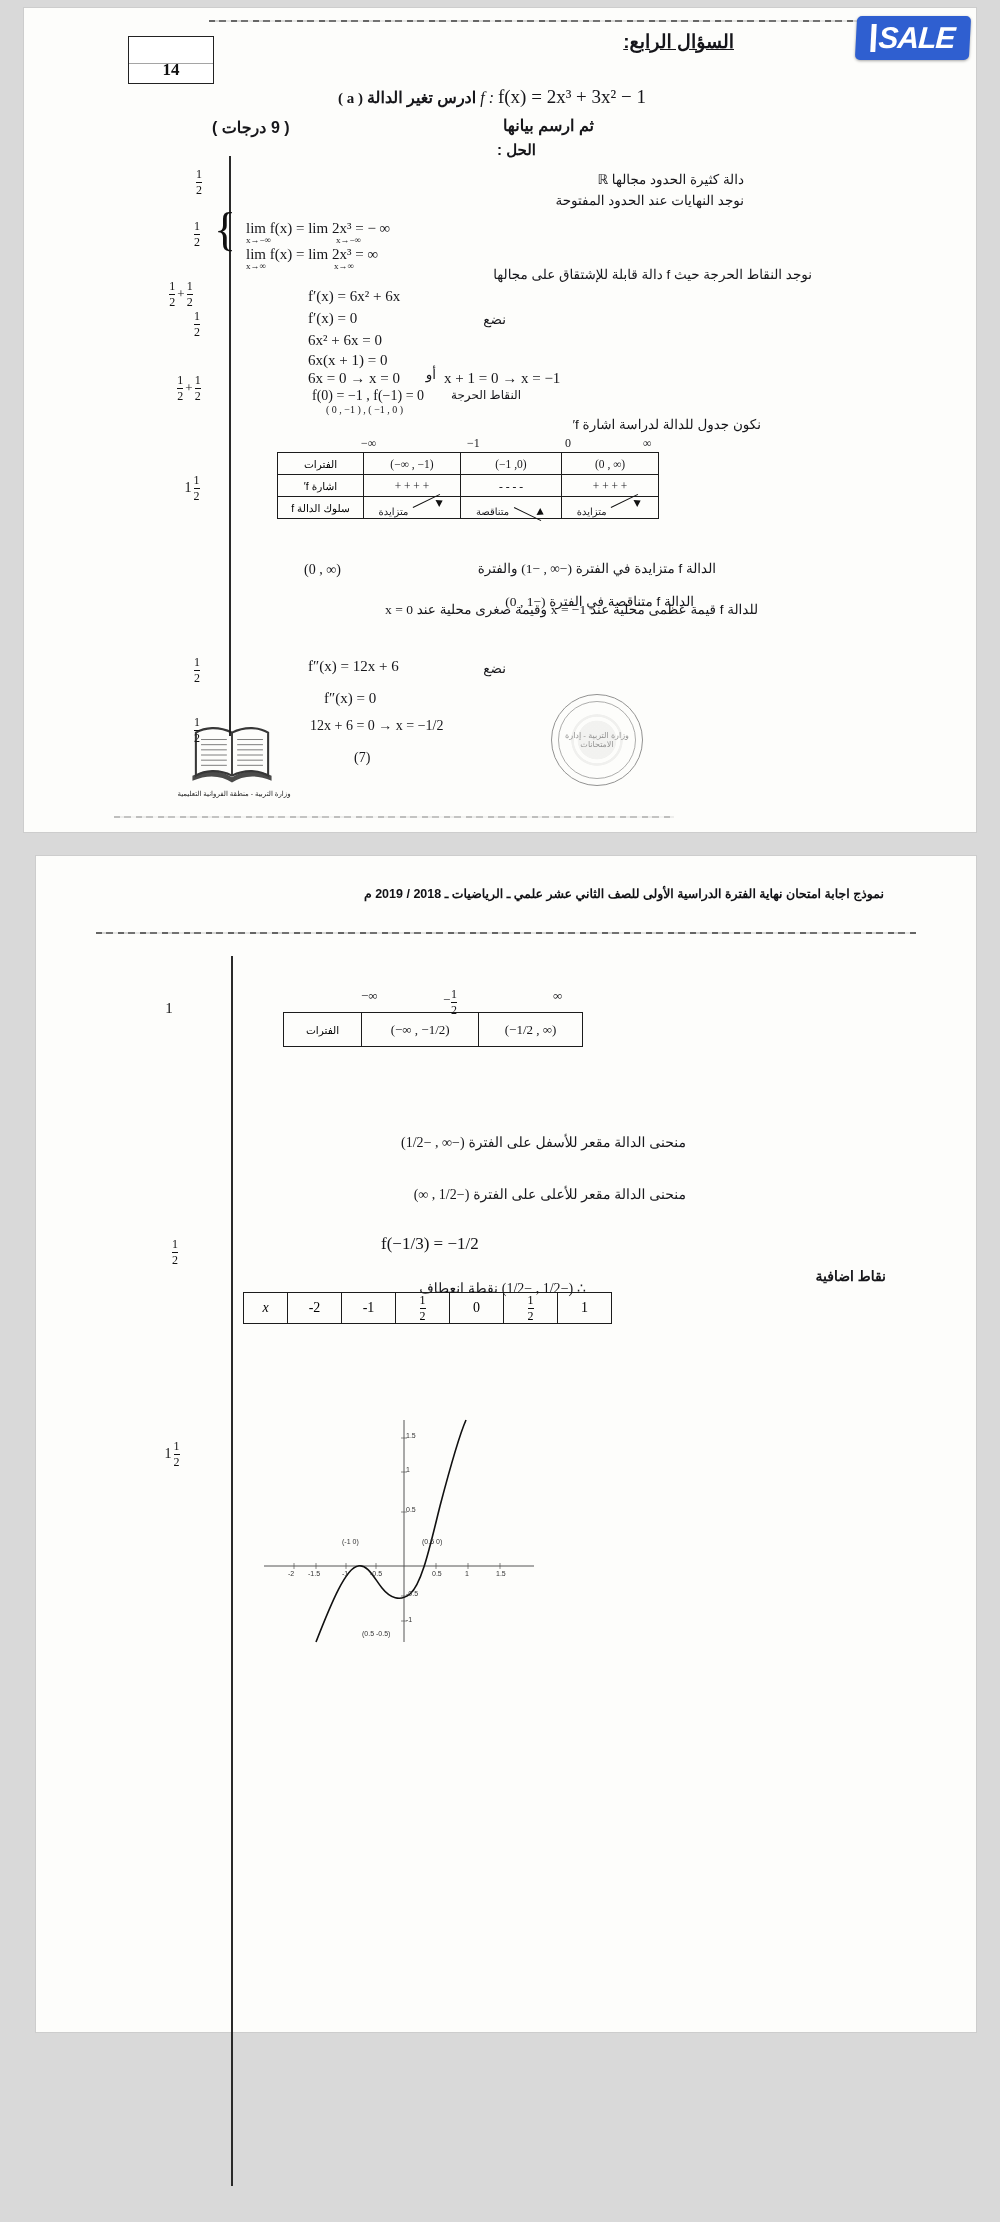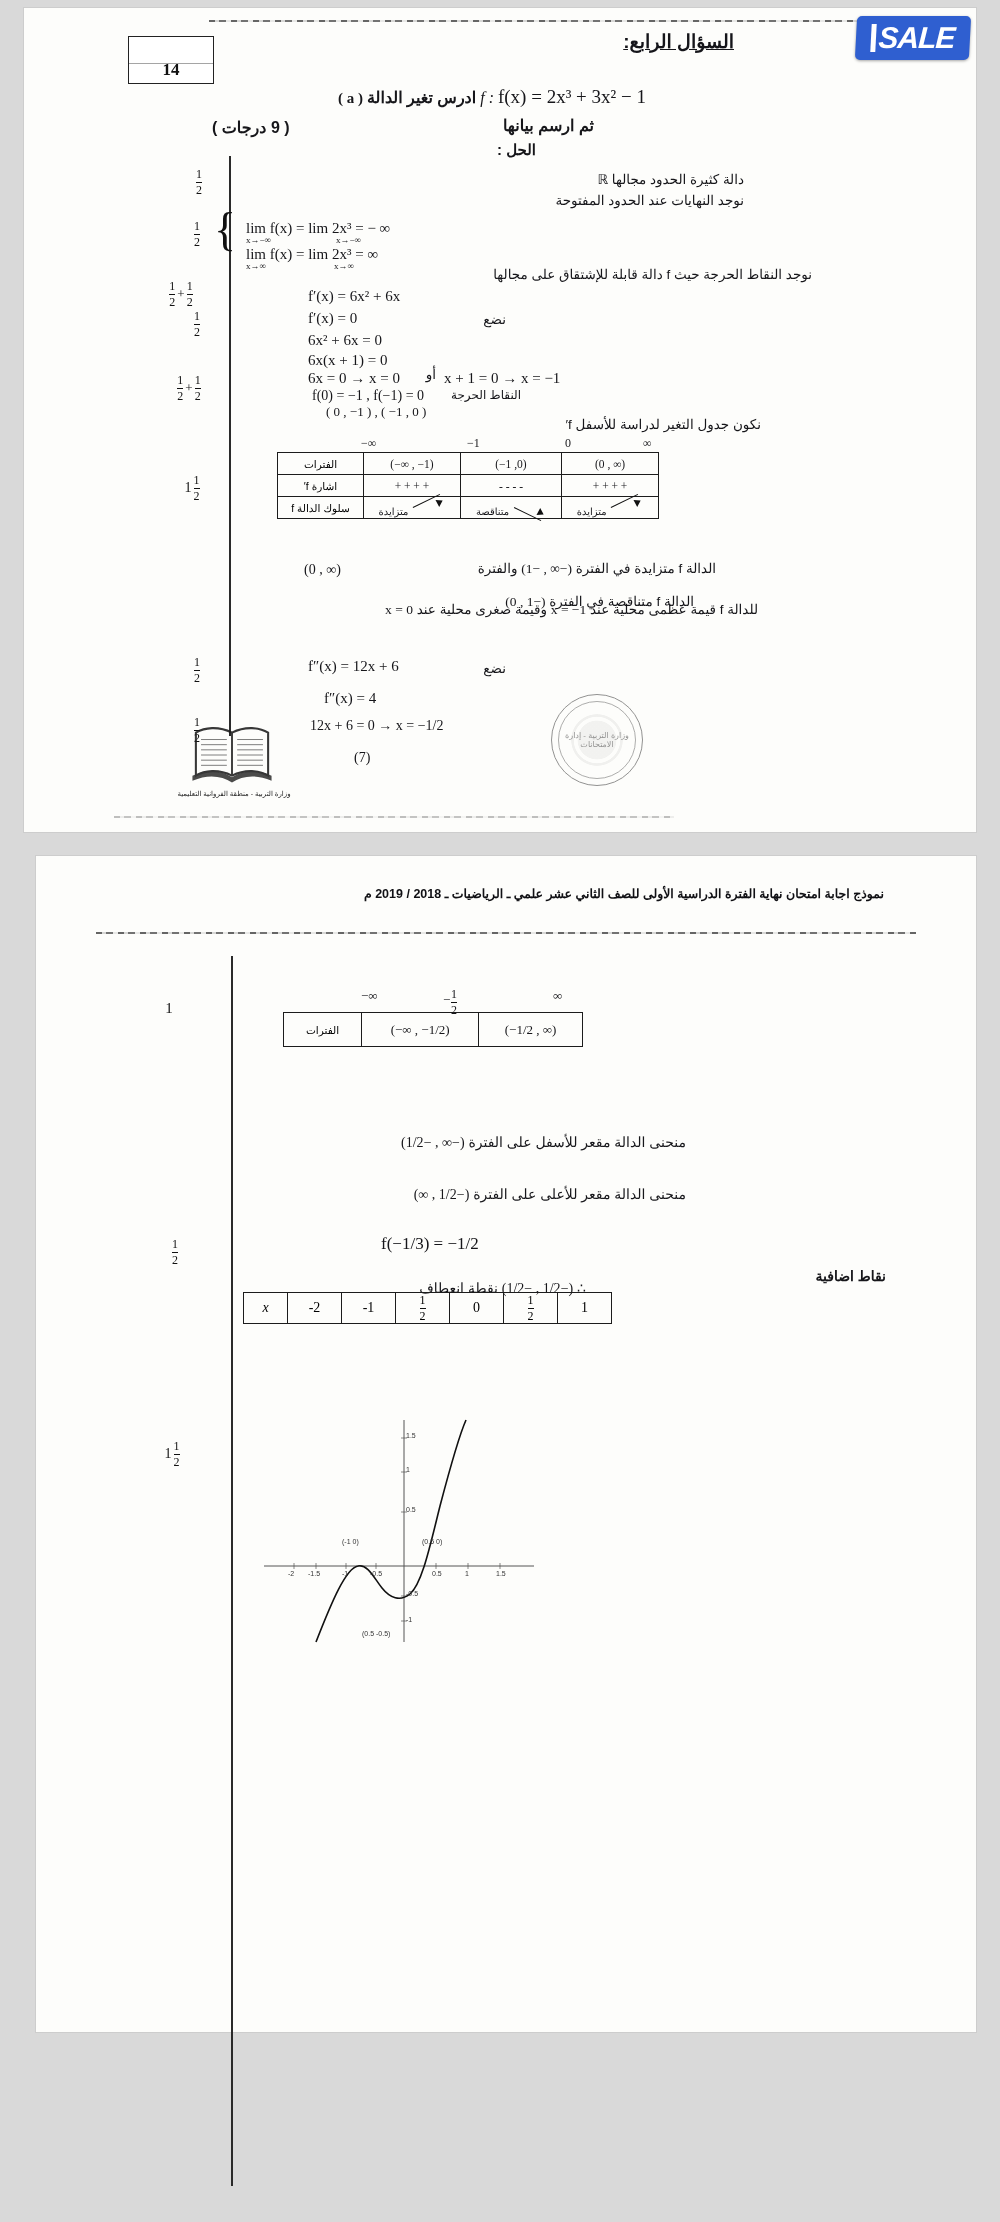--- a/index.html
+++ b/index.html
@@ -278,21 +278,21 @@
       <span class="frac"><span class="num">1</span><span class="bar"></span><span class="den">2</span></span>
     </div>
 
     <div style="position:absolute; left:190px; top:208px; font-size:46px; line-height:.62; color:#111; font-family:'Liberation Serif',serif;">{</div>
 
     <div class="note ar" style="right:232px; top:163px;">دالة كثيرة الحدود مجالها ℝ</div>
     <div class="note ar" style="right:232px; top:184px;">نوجد النهايات عند الحدود المفتوحة</div>
     <div class="note ar" style="right:164px; top:258px;">نوجد النقاط الحرجة حيث   f   دالة قابلة للإشتقاق على مجالها</div>
     <div class="note ar" style="right:470px; top:303px;">نضع</div>
     <div class="note ar" style="right:540px; top:358px;">أو</div>
-    <div class="note ar" style="right:215px; top:408px;">نكون جدول التغير لدراسة للأسفل   f′</div>
+    <div class="note ar" style="right:215px; top:408px;">نكون جدول للدالة لدراسة اشارة   f′</div>
     <div class="note ar" style="right:455px; top:380px; font-size:12px;">النقاط الحرجة</div>
 
     <div class="eq mth" style="left:222px; top:212px;">
       <span style="position:relative; display:inline-block">
         <span>lim f(x) = lim 2x³  = − ∞</span>
       </span>
     </div>
     <div class="mth" style="position:absolute; left:222px; top:227px; font-size:9px;">x→−∞</div>
     <div class="mth" style="position:absolute; left:312px; top:227px; font-size:9px;">x→−∞</div>
 
@@ -300,21 +300,21 @@
     <div class="mth" style="position:absolute; left:222px; top:253px; font-size:9px;">x→∞</div>
     <div class="mth" style="position:absolute; left:310px; top:253px; font-size:9px;">x→∞</div>
 
     <div class="eq mth" style="left:284px; top:280px;">f′(x) = 6x² + 6x</div>
     <div class="eq mth" style="left:284px; top:302px;">f′(x) = 0</div>
     <div class="eq mth" style="left:284px; top:324px;">6x² + 6x = 0</div>
     <div class="eq mth" style="left:284px; top:344px;">6x(x + 1) = 0</div>
     <div class="eq mth" style="left:284px; top:362px;">6x = 0 → x = 0</div>
     <div class="eq mth" style="left:420px; top:362px;">x + 1 = 0   →   x = −1</div>
     <div class="eq mth" style="left:288px; top:380px; font-size:14px;">f(0) = −1  , f(−1) =  0</div>
-    <div class="eq mth" style="left:302px; top:396px; font-size:13px;text-align:center;">( 0 , −1 )  ,  ( −1 , 0 )</div>
+    <div class="eq mth" style="left:302px; top:396px; font-size:10px;text-align:center;">( 0 , −1 )  ,  ( −1 , 0 )</div>
 
     <div style="position:absolute; left:253px; top:428px; width:382px;">
       <span class="mth" style="position:absolute; left:84px; font-size:12px;">−∞</span>
       <span class="mth" style="position:absolute; left:190px; font-size:12px;">−1</span>
       <span class="mth" style="position:absolute; left:288px; font-size:12px;">0</span>
       <span class="mth" style="position:absolute; left:366px; font-size:12px;">∞</span>
     </div>
 
     <table id="sgn1">
       <tbody>
@@ -362,21 +362,21 @@
 
     <div class="note ar" style="right:218px; top:593px;">
       <span>للدالة   f   قيمة عظمى محلية عند</span>
       <span class="mth">x = −1</span>
       <span>وقيمة صغرى محلية عند</span>
       <span class="mth">x = 0</span>
     </div>
 
     <div class="eq mth" style="left:284px; top:650px; font-size:15px;">f″(x) = 12x + 6</div>
     <div class="note ar" style="right:470px; top:652px;">نضع</div>
-    <div class="eq mth" style="left:300px; top:682px; font-size:15px;">f″(x) = 4</div>
+    <div class="eq mth" style="left:300px; top:682px; font-size:15px;">f″(x) = 0</div>
     <div class="eq mth" style="left:286px; top:710px; font-size:14px;">12x + 6 = 0    →   x = −1/2</div>
 
     <div id="pageno1" class="mth">(7)</div>
 
     <div id="stamp">
       <div class="sr"></div>
       <div class="sc ar">وزارة التربية - إدارة الامتحانات</div>
     </div>
 
     <svg id="logo-book" viewBox="0 0 100 80">

